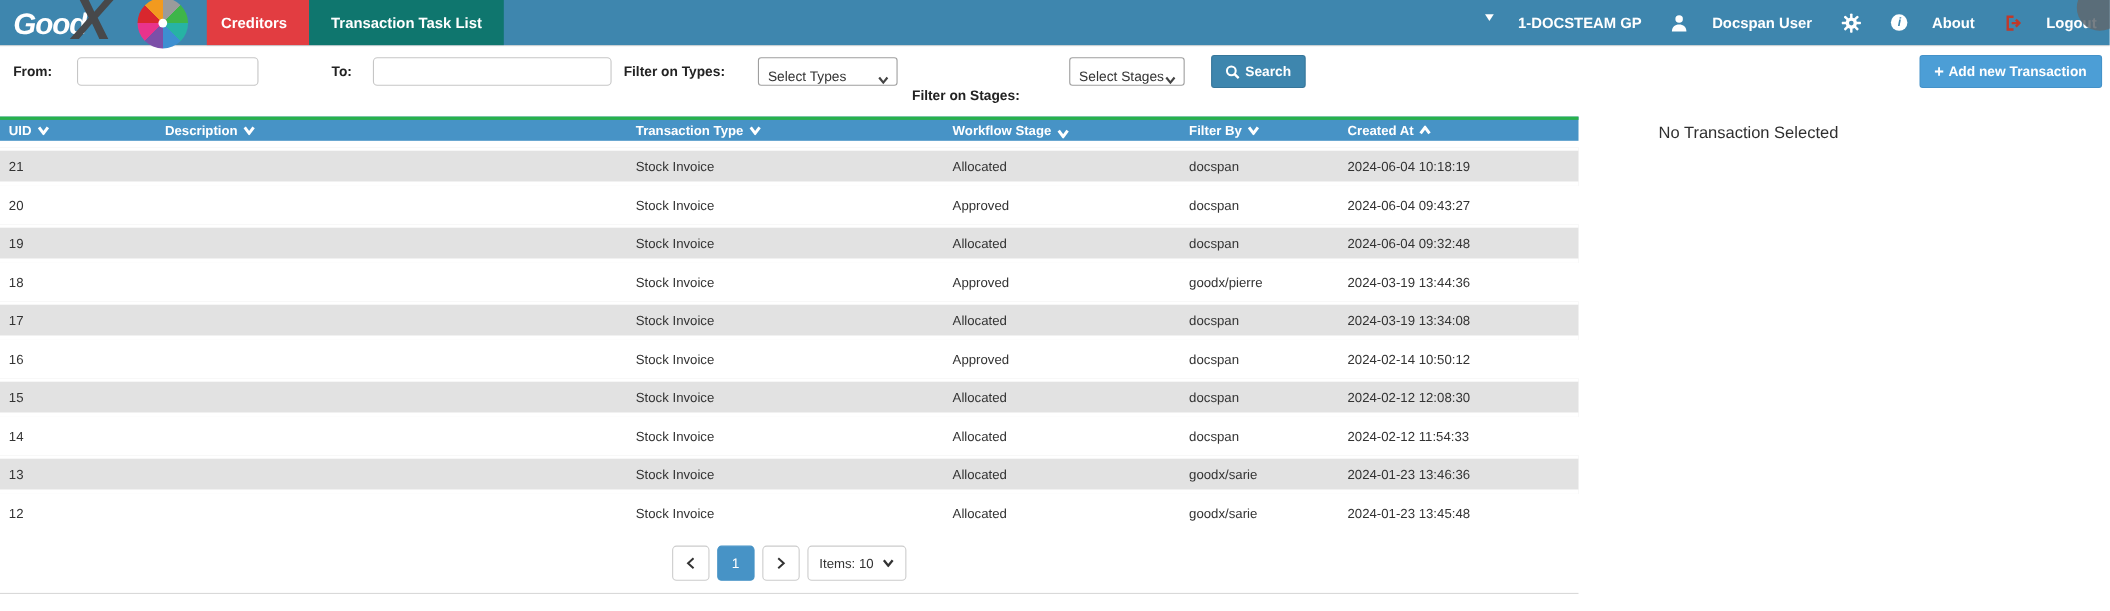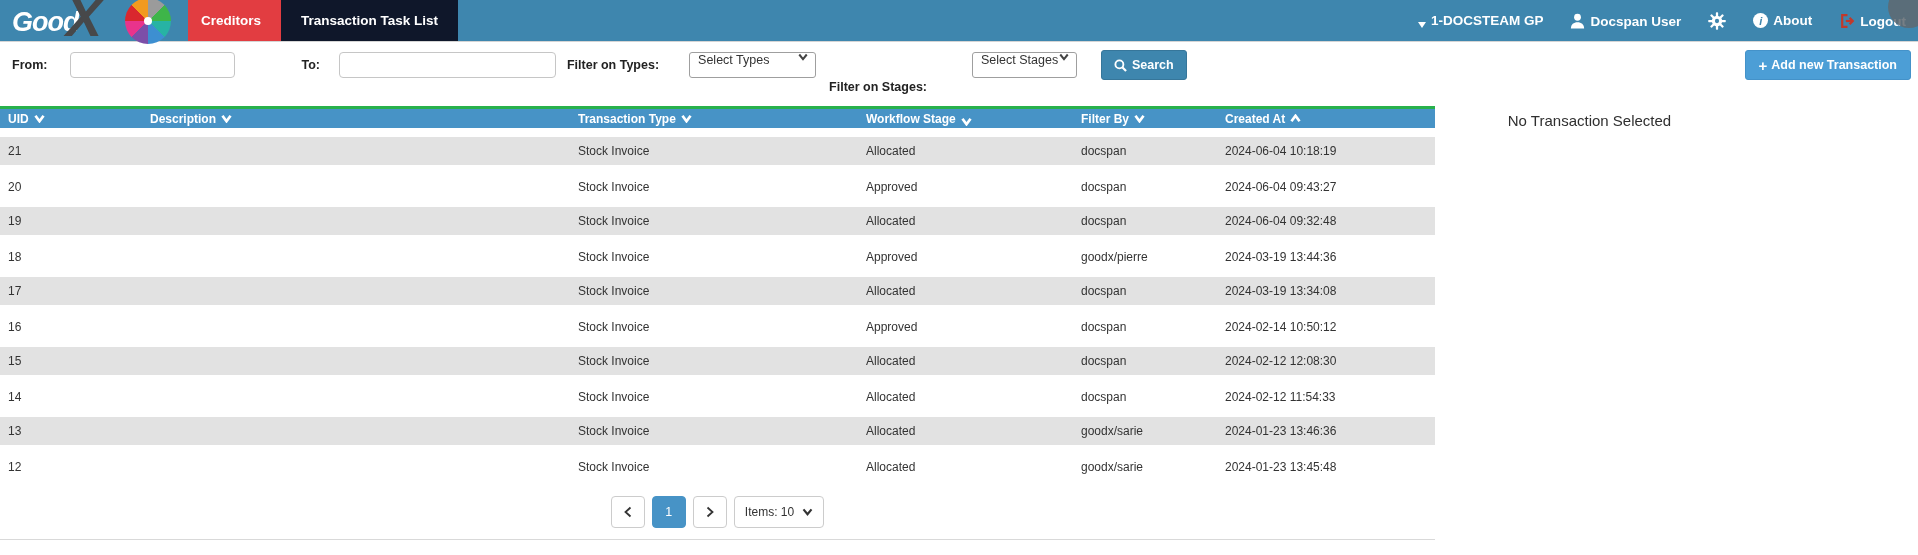--- a/index.html
+++ b/index.html
@@ -9,36 +9,36 @@
   
   .topbar { position:relative; height:41px; background:#3e86ae; display:flex; align-items:stretch; z-index:3; }
   .logo-wrap { position:relative; width:188px; overflow:visible; }
   .logo-good { position:absolute; left:12px; top:7px; color:#fff; font-size:27px; font-weight:800; font-style:italic; letter-spacing:-1px; }
   .logo-x { position:absolute; left:66px; top:-10px; color:#47484a; font-size:54px; font-weight:700; font-style:italic; line-height:1; }
   .pinwheel { position:absolute; left:125px; top:-2px; width:46px; height:46px; border-radius:50%;
     background:conic-gradient(#9b9b9b 0 45deg,#3eb549 45deg 90deg,#27b3a4 90deg 135deg,#3d8fd1 135deg 180deg,#7c4fa8 180deg 225deg,#e9338c 225deg 270deg,#d9272e 270deg 315deg,#f29a1f 315deg 360deg); }
   .pinwheel::after { content:""; position:absolute; inset:19px; background:#fff; border-radius:50%; }
   .tab { display:flex; align-items:center; padding:0 20px; color:#fff; font-size:13.5px; font-weight:600; cursor:pointer; }
   .tab.red { background:#e23d41;padding-left:13px; }
-  .tab.active { background:#0f172a; }
+  .tab.active { background:#0f766e; }
   .topbar-right { margin-left:auto; display:flex; align-items:center; gap:27px; padding-right:12px; color:#fff; font-size:13.5px; font-weight:600; }
-  .tr-item { display:flex; align-items:flex-end; gap:5px; cursor:pointer; white-space:nowrap; }
+  .tr-item { display:flex; align-items:flex-start; gap:22px; cursor:pointer; white-space:nowrap; }
   .caret-down-tri { width:0; height:0; border-left:4.5px solid transparent; border-right:4.5px solid transparent; border-top:6px solid #fff; }
   .info-circle { width:15px; height:15px; border-radius:50%; background:#fff; color:#3e86ae; font-size:11px; font-weight:700; display:flex; align-items:center; justify-content:center; font-style:italic; }
   .corner-dot { position:absolute; right:-12px; top:-14px; width:42px; height:42px; border-radius:50%; background:rgba(95,104,112,.85); }
 
   
   .filterbar { height:47px; background:#fff; border-top:1px solid #d5d5d5; display:flex; align-items:center; padding-left:12px; position:relative; z-index:2; }
   .flabel { font-size:12.5px; font-weight:700; color:#222; white-space:nowrap; }
   .finput { height:26px; border:1px solid #c6c6c6; border-radius:4px; padding:0 8px; font-size:12.5px; color:#333; outline:none; }
   .inp-from { width:165px; margin-left:23px; }
   .lbl-to { margin-left:66px; }
   .inp-to { width:217px; margin-left:19px; }
   .lbl-types { margin-left:11px; }
-  .fselect { height:26px; border:1px solid #9f9f9f; border-radius:3px; background:#fff; display:flex; align-items:flex-start; justify-content:space-between; padding:0 7px 0 8px; font-size:12.5px; color:#333; cursor:pointer; }
+  .fselect { height:26px; border:1px solid #9f9f9f; border-radius:3px; background:#fff; display:flex; align-items:flex-end; justify-content:space-between; padding:0 7px 0 8px; font-size:12.5px; color:#333; cursor:pointer; }
   .sel-types { width:127px; margin-left:30px; }
   .lbl-stages { margin-left:13px;margin-top:44px; }
   .sel-stages { width:105px; margin-left:45px; }
   .search-btn { margin-left:24px; height:30px; padding:0 12px; background:#3e86ae; border:1px solid #36769a; border-radius:3px; color:#fff; font-size:12.5px; font-weight:700; display:flex; align-items:center; gap:5px; cursor:pointer; }
   .add-btn { margin-left:auto; margin-right:7px; height:30px; padding:0 13px; background:#4c9ed6; border:1px solid #4492c9; border-radius:3px; color:#fff; font-size:12.5px; font-weight:600; display:flex; align-items:center; gap:4px; cursor:pointer; }
   .plus-glyph { font-size:15px; font-weight:700; line-height:1; }
 
   
   .main { display:flex; width:1744px; }
   .left-panel { width:1435px; padding-top:18px; }

